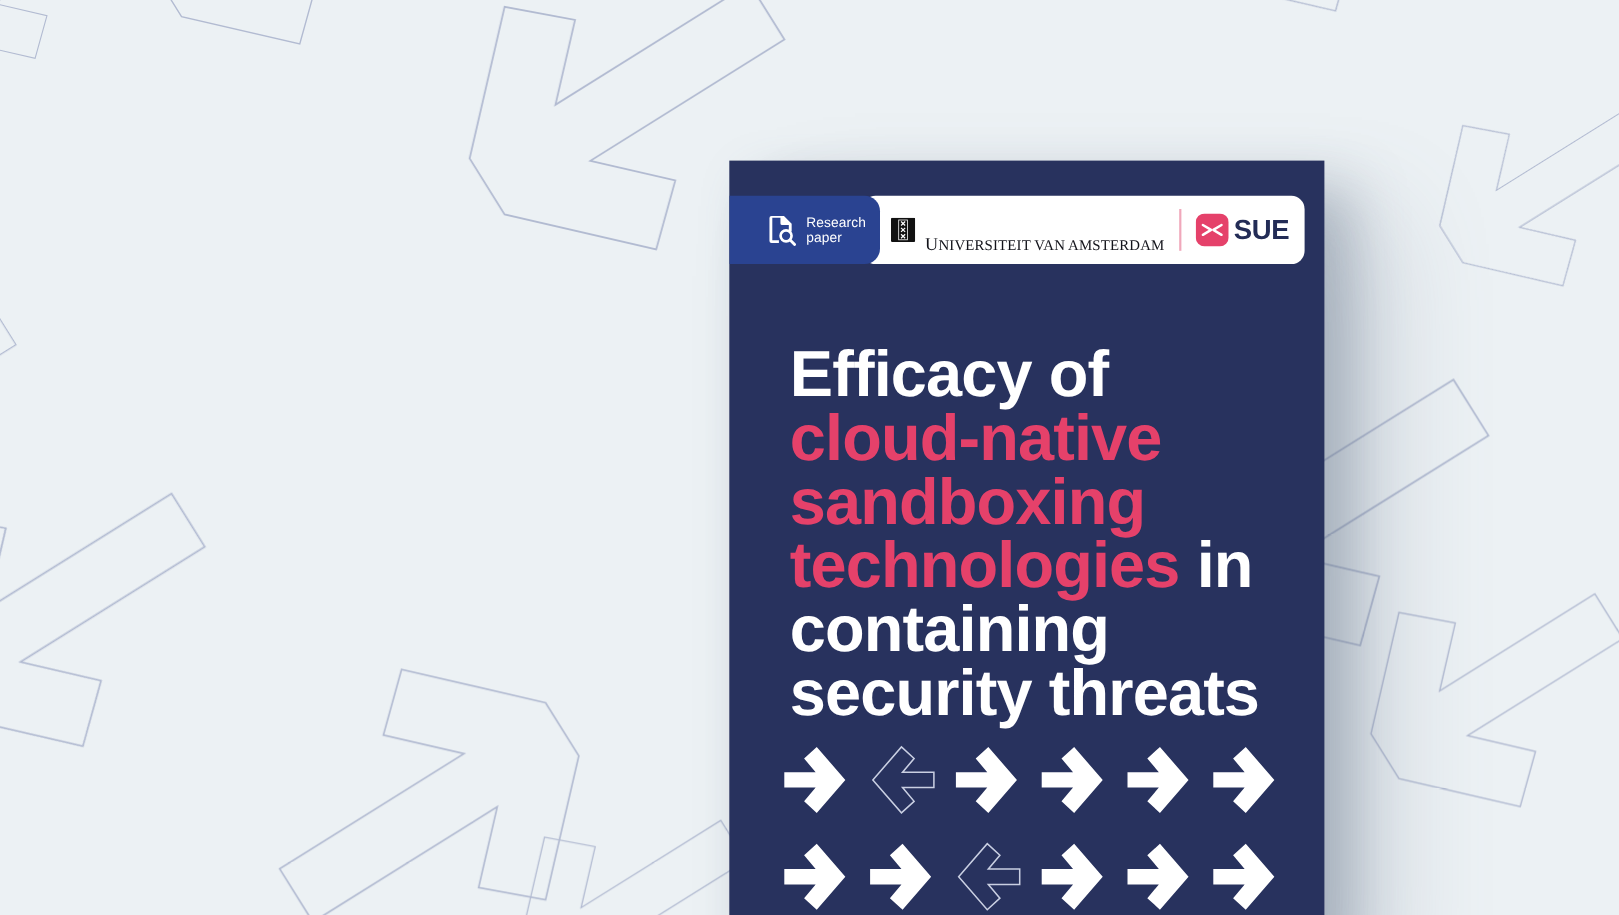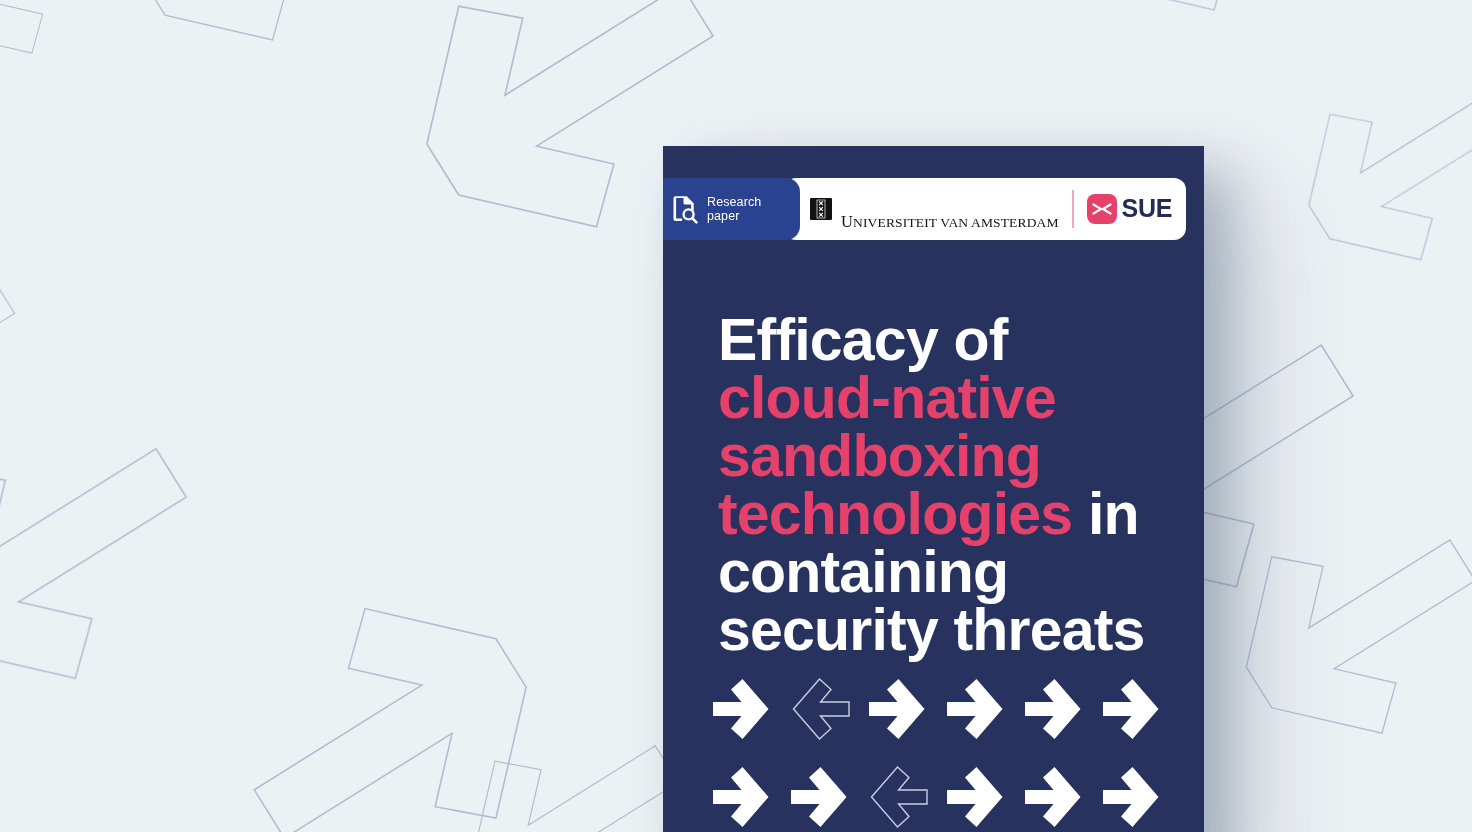--- a/index.html
+++ b/index.html
@@ -44,21 +44,21 @@
   }
   #research-badge {
     position:relative;
     z-index:2;
     width:137px; height:62px;
     background:#2a4391;
     border-radius:0 14px 14px 0;
     display:flex;
     align-items:center;
     gap:9px;
-    padding-left:10px;
+    padding-left:36px;
     flex:0 0 auto;
   }
   #research-badge .doc-icon { width:25px; height:29px; flex:0 0 auto; }
   #research-badge .badge-label {
     color:#ffffff;
     font-size:12.5px;
     line-height:14.5px;
     letter-spacing:0.1px;
     white-space:pre-line;
   }
@@ -86,21 +86,21 @@
     white-space:nowrap;
     margin-top:26px;
   }
   .uva-text .cap { font-size:16.5px; }
   .logo-divider {
     width:2px; height:38px;
     background:#f0a8bb;
     margin:0 13px;
     flex:0 0 auto;
   }
-  .sue-logo { display:flex; gap:5px; }
+  .sue-logo { display:flex; align-items:center; gap:5px; }
   .sue-mark { width:30px; height:30px; flex:0 0 auto; }
   .sue-word {
     color:#232c56;
     font-size:25px;
     font-weight:bold;
     letter-spacing:-0.3px;
   }
 
   
   #cover-title {

